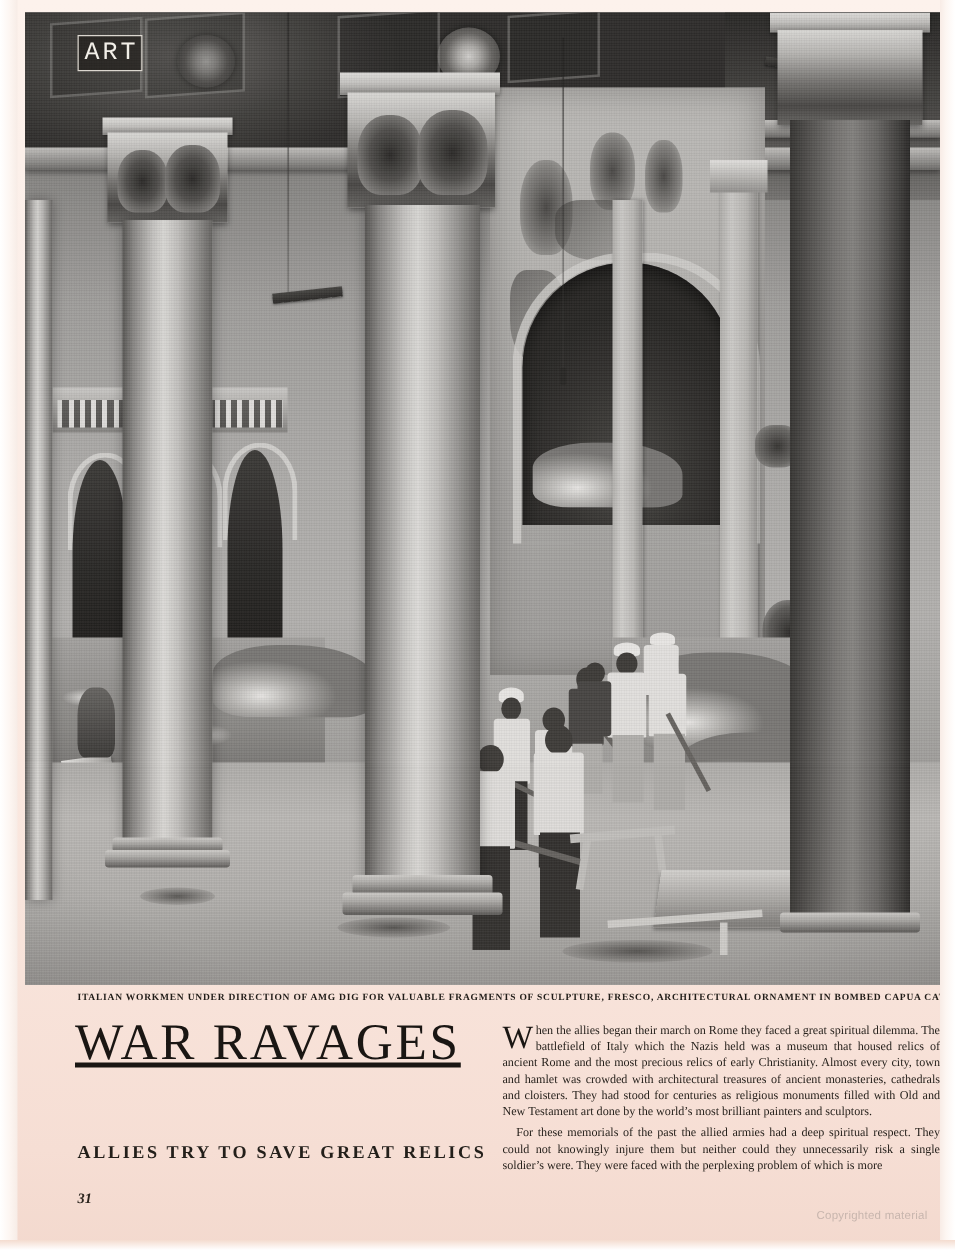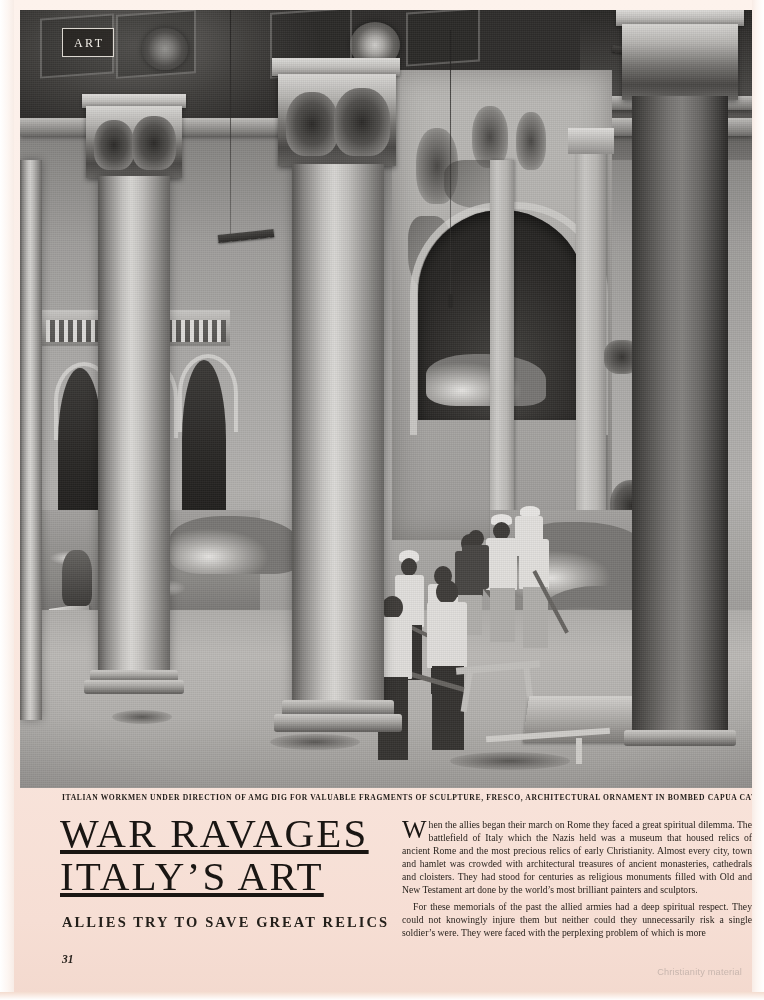--- a/index.html
+++ b/index.html
@@ -315,22 +315,22 @@
   .art-label {
     position: absolute;
     left: 62px; top: 28px;
     width: 50px; height: 27px;
     border: 1px solid rgba(238,234,226,.9);
     background: rgba(24,20,16,.55);
     display: flex;
     align-items: center;
     justify-content: center;
     color: #f2efe8;
-    font-family: Liberation Serif, serif;
-    font-size: 12px;
+    font-family: Liberation Mono, monospace;
+    font-size: 20px;
     letter-spacing: 2.4px;
     text-indent: 2.4px;
     line-height: 1;
   }
 
   
   .caption {
     position: absolute;
     left: 62px; top: 793px;
     width: 690px;
@@ -578,27 +578,26 @@
     <div class="ph grain"></div>
     <div class="ph vignette"></div>
   </div>
 
   <div class="art-label">ART</div>
 
   <div class="caption">ITALIAN WORKMEN UNDER DIRECTION OF AMG DIG FOR VALUABLE FRAGMENTS OF SCULPTURE, FRESCO, ARCHITECTURAL ORNAMENT IN BOMBED CAPUA CATHEDRAL</div>
 
   <div class="headline">
     <div class="headline-line">WAR RAVAGES</div>
-    <div class="headline-line">ITALY’S ART</div>
   </div>
   <div class="subhead">ALLIES TRY TO SAVE GREAT RELICS</div>
 
   <div class="body-col">
     <p><span class="dropcap">W</span><span>hen the allies began their march on Rome they faced a great spiritual dilemma. The battlefield of Italy which the Nazis held was a museum that housed relics of ancient Rome and the most precious relics of early Christianity. Almost every city, town and hamlet was crowded with architectural treasures of ancient monasteries, cathedrals and cloisters. They had stood for centuries as religious monuments filled with Old and New Testament art done by the world’s most brilliant painters and sculptors.</span></p>
     <p class="indent">For these memorials of the past the allied armies had a deep spiritual respect. They could not knowingly injure them but neither could they unnecessarily risk a single soldier’s were. They were faced with the perplexing problem of which is more</p>
   </div>
 
   <div class="page-number">31</div>
-  <div class="copyright-watermark">Christianity material</div>
+  <div class="copyright-watermark">Copyrighted material</div>
 
   <div class="page-edge-right"></div>
   <div class="page-edge-bottom"></div>
 </div>
 
 </body></html>

